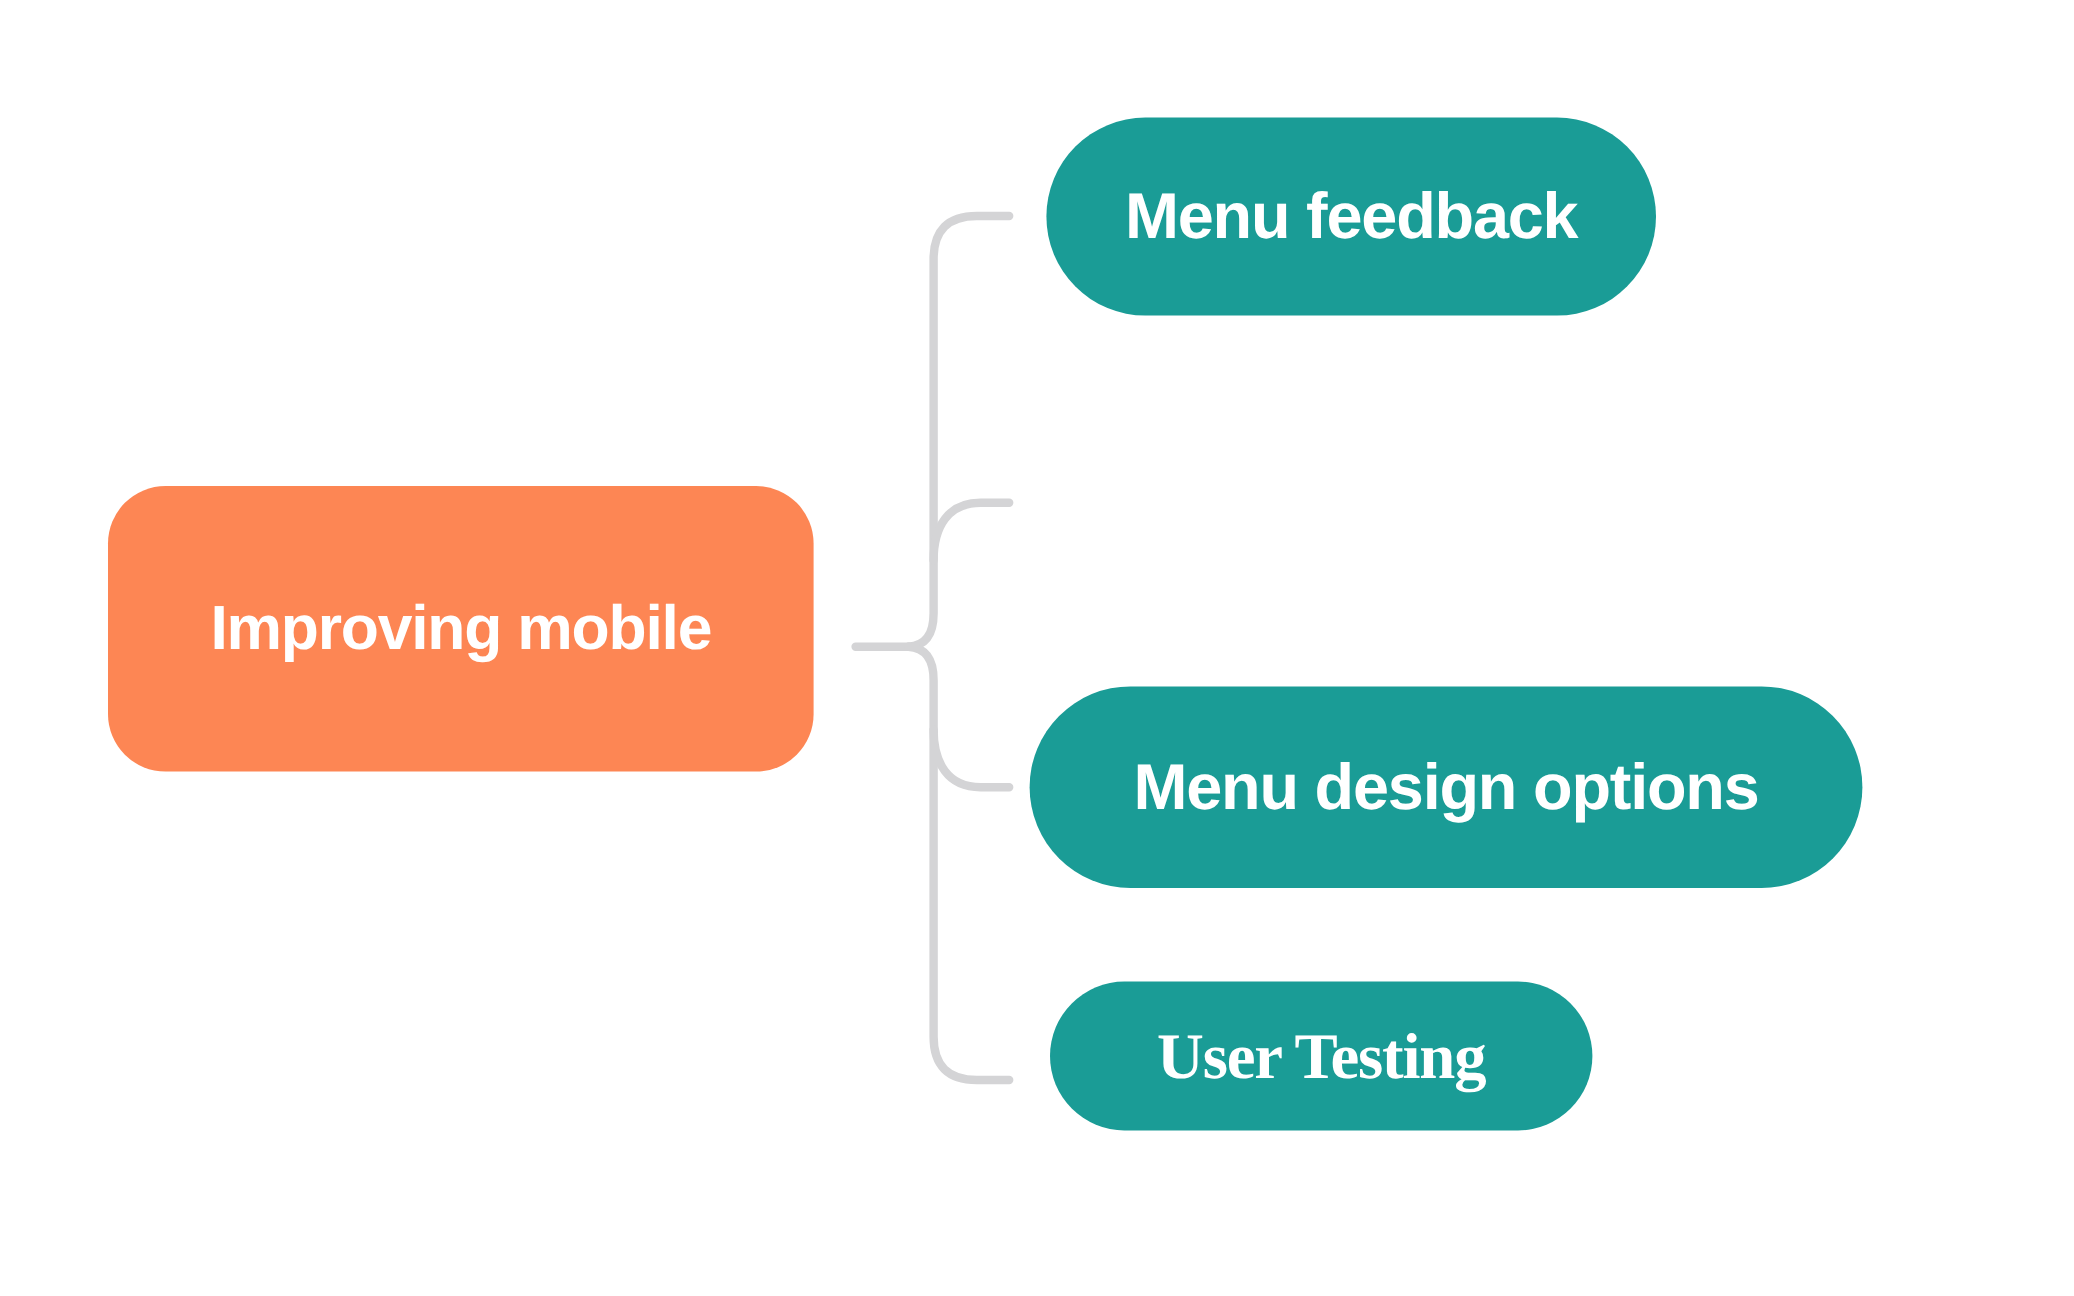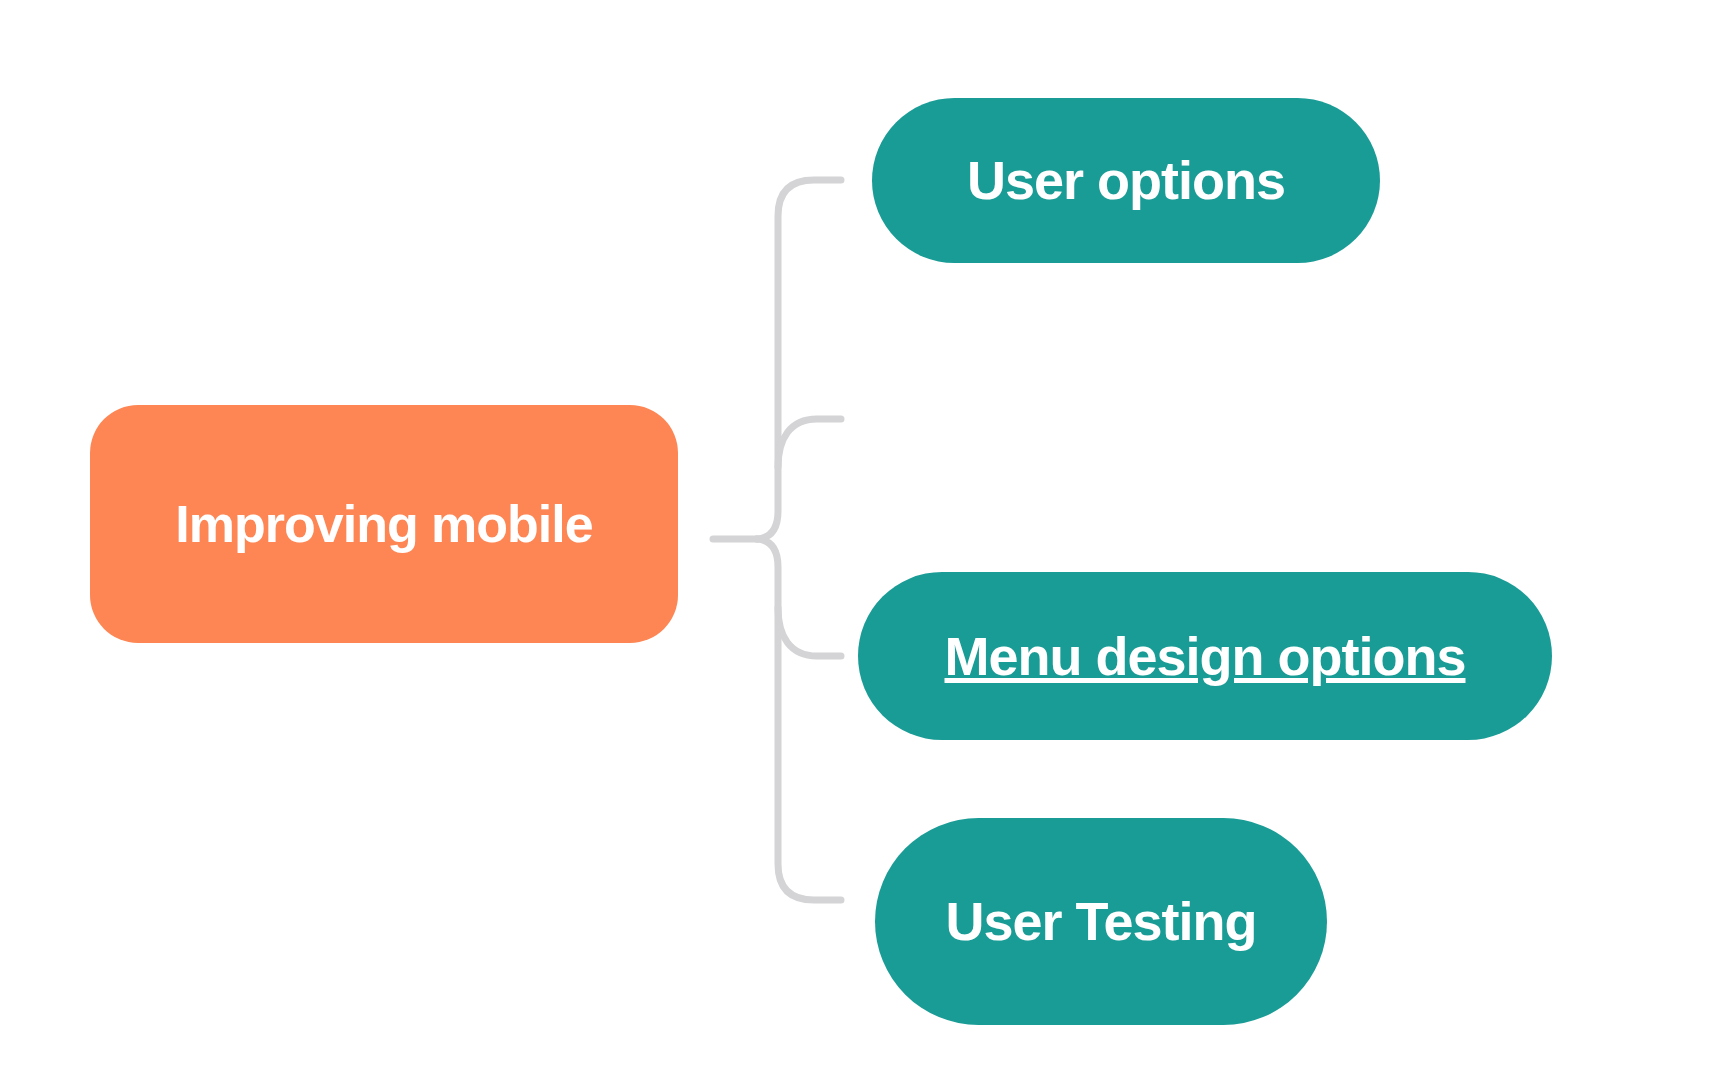--- a/index.html
+++ b/index.html
@@ -54,42 +54,42 @@
     line-height: 1.7;
   }
   .node.child {
     background: var(--child-fill, #1a9c96);
     border-radius: 120px;
     font-size: 54px;
     line-height: 1.2;
   }
   .node.child.c1 { left: 872px; top:  98px; width: 508px; height: 165px; }
   .node.child.c2 { left: 855px; top: 338px; width: 784px; height: 162px; }
-  .node.child.c3 { left: 858px; top: 572px; width: 694px; height: 168px; text-decoration: underline; }
-  .node.child.c4 { left: 875px; top: 818px; width: 452px; height: 207px; }
+  .node.child.c3 { left: 858px; top: 572px; width: 694px; height: 168px; }
+  .node.child.c4 { left: 875px; top: 818px; width: 452px; height: 124px; font-family: Liberation Serif, serif; }
 </style>
 </head>
 <body>
 
 <div class="canvas">
 
   <svg class="connectors" viewBox="0 0 1728 1080" aria-hidden="true">
     <path d="M 713 539 H 757"></path>
     <path d="M 757 539 C 771 538 778 529 778 511 L 778 216 C 778 192 790 180 814 180 H 841"></path>
     <path d="M 757 539 C 771 540 778 549 778 567 L 778 864 C 778 888 790 900 814 900 H 841"></path>
     <path d="M 778 467 C 778 439 790 419 817 419 H 841"></path>
     <path d="M 778 608 C 778 636 790 656 817 656 H 841"></path>
   </svg>
 
   <div class="node root">
     <span>Improving mobile</span>
   </div>
 
   <div class="node child c1">
-    <span>User options</span>
+    <span>Menu feedback</span>
   </div>
 
 
   <div class="node child c3">
     <span>Menu design options</span>
   </div>
 
   <div class="node child c4">
     <span>User Testing</span>
   </div>

